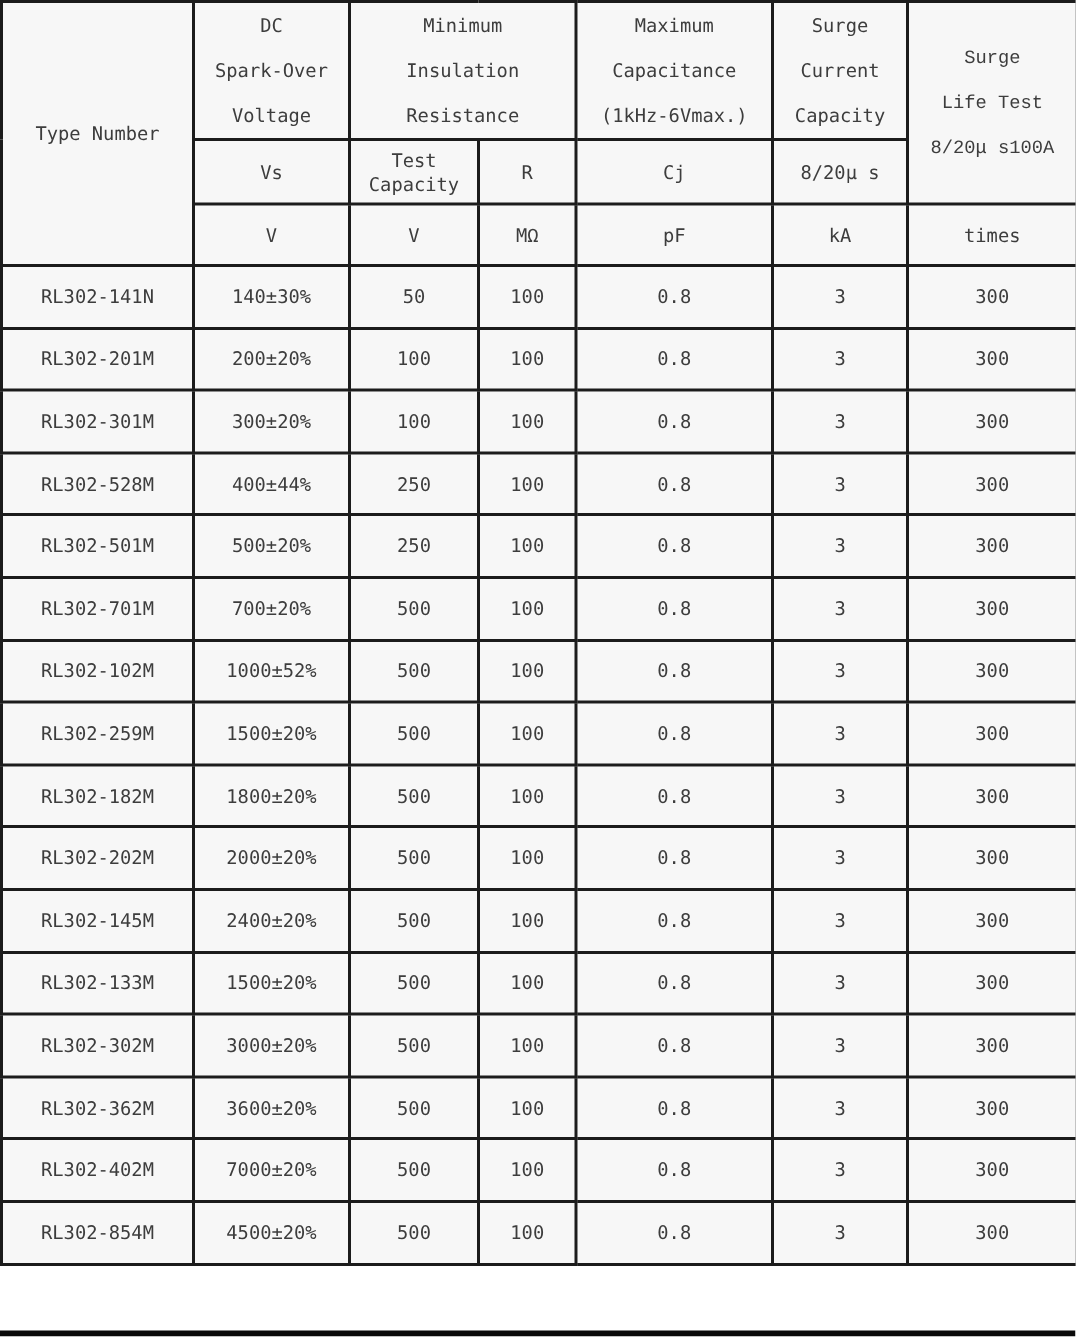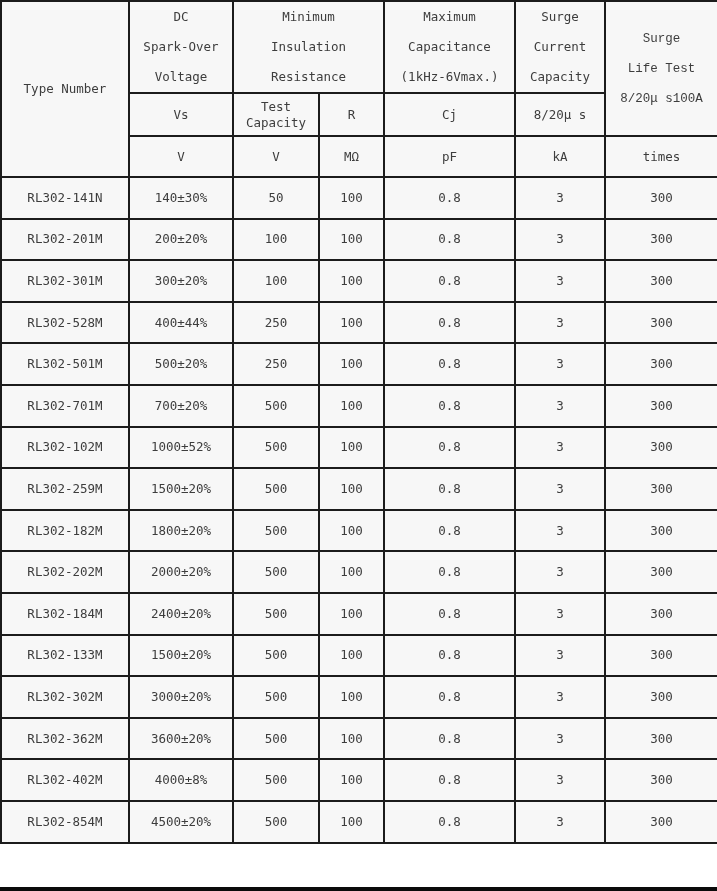--- a/index.html
+++ b/index.html
@@ -173,21 +173,21 @@
     <tr class="drow">
       <td>RL302-202M</td>
       <td>2000±20%</td>
       <td>500</td>
       <td>100</td>
       <td>0.8</td>
       <td>3</td>
       <td>300</td>
     </tr>
     <tr class="drow">
-      <td>RL302-184M</td>
+      <td>RL302-145M</td>
       <td>2400±20%</td>
       <td>500</td>
       <td>100</td>
       <td>0.8</td>
       <td>3</td>
       <td>300</td>
     </tr>
     <tr class="drow">
       <td>RL302-133M</td>
       <td>1500±20%</td>
@@ -210,21 +210,21 @@
       <td>RL302-362M</td>
       <td>3600±20%</td>
       <td>500</td>
       <td>100</td>
       <td>0.8</td>
       <td>3</td>
       <td>300</td>
     </tr>
     <tr class="drow">
       <td>RL302-402M</td>
-      <td>4000±8%</td>
+      <td>7000±20%</td>
       <td>500</td>
       <td>100</td>
       <td>0.8</td>
       <td>3</td>
       <td>300</td>
     </tr>
     <tr class="drow">
       <td>RL302-854M</td>
       <td>4500±20%</td>
       <td>500</td>

